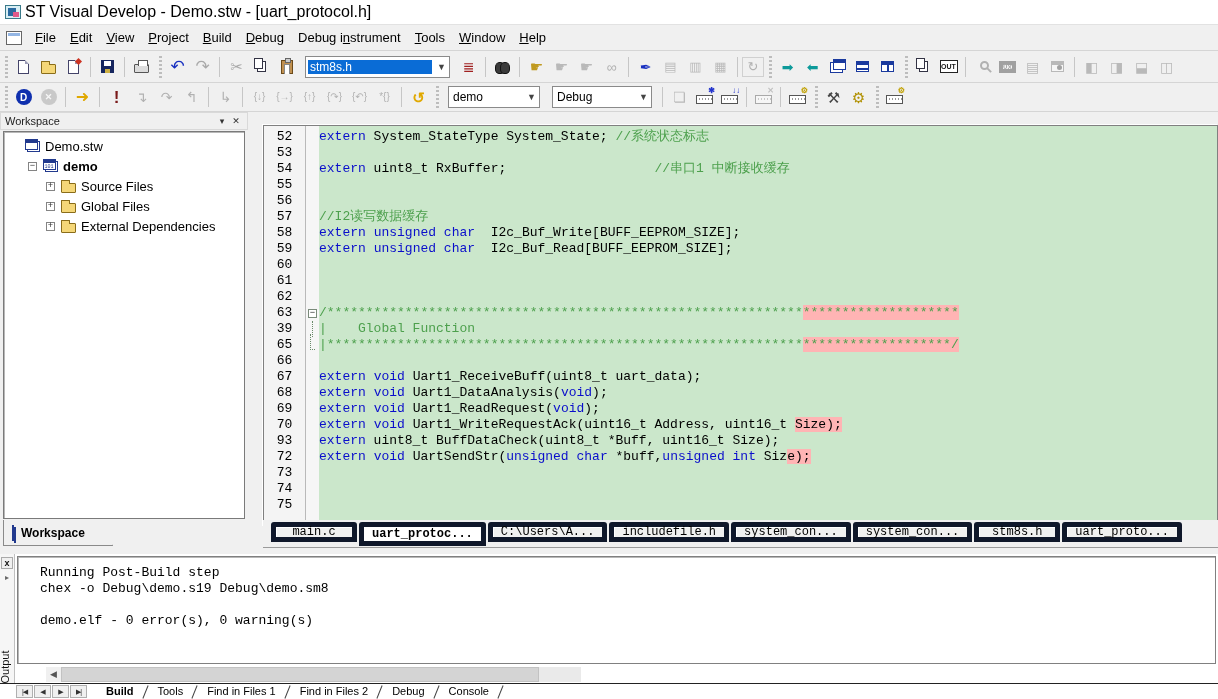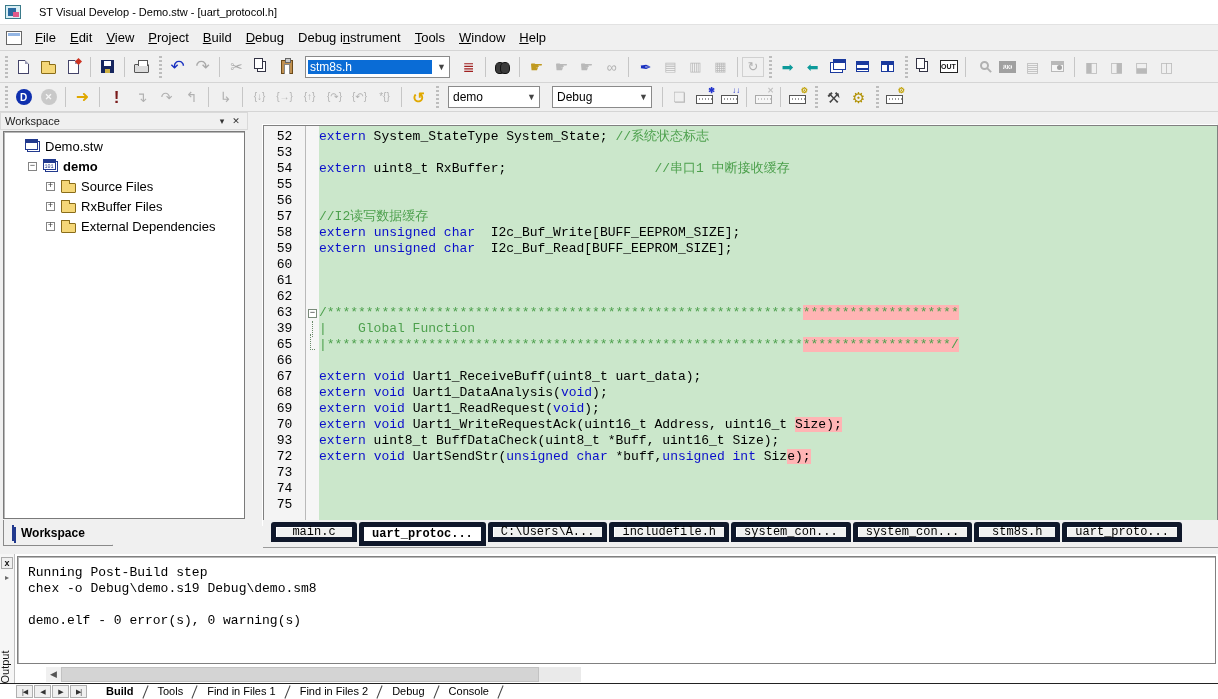--- a/index.html
+++ b/index.html
@@ -3,21 +3,21 @@
 <meta charset="utf-8">
 <style>
   *{box-sizing:border-box;margin:0;padding:0}
   html,body{width:1218px;height:699px;overflow:hidden;background:#fff;
     font-family:"Liberation Sans",sans-serif;-webkit-font-smoothing:antialiased}
   .abs{position:absolute}
   #win{position:relative;width:1218px;height:699px;background:#f0f0f0}
 
   
   #titlebar{left:0;top:0;width:1218px;height:24px;background:#fff;display:flex;align-items:center;padding-left:5px}
-  #titlebar .t{font-size:11px;color:#000;margin-left:18px}
+  #titlebar .t{font-size:16px;color:#000;margin-left:4px}
   .appico{width:16px;height:14px;background:#d8eef4;border:1px solid #3a7a8a;position:relative}
   .appico::before{content:"";position:absolute;left:2px;top:2px;width:8px;height:8px;background:#2a6aa0}
   .appico::after{content:"";position:absolute;right:1px;bottom:1px;width:6px;height:5px;background:#e05a8a}
 
   
   #menubar{left:0;top:24px;width:1218px;height:26px;background:#f0f0f0;border-top:1px solid #e2e2e2;display:flex;align-items:center;font-size:13px;color:#000;padding-left:4px}
   #menubar .mi{padding:3px 7px;cursor:default}
   #menubar .mi u{text-decoration:underline}
   .childico{width:16px;height:14px;background:#fff;border:1px solid #666;position:relative;margin:0 6px 0 2px}
   .childico::before{content:"";position:absolute;left:1px;top:1px;right:1px;height:3px;background:#94b6e4}
@@ -113,21 +113,21 @@
     box-shadow:inset 1px 1px 0 #fff;display:flex;align-items:center;justify-content:center;
     font:12px "Liberation Mono",monospace;color:#000;padding:0 8px;margin-right:2px;white-space:nowrap}
   .etab.active{background:#fff;height:24px;font-weight:bold;position:relative;z-index:2}
 
   
   #outpane{left:0;top:554px;width:1218px;height:145px;background:#fff}
   #out-strip{left:0;top:554px;width:15px;height:145px;background:#f6f6f6;border-right:1px solid #c0c0c0}
   #out-close{left:1px;top:557px;width:12px;height:12px;border:1px solid #aaa;background:#f0f0f0;font:bold 9px/10px "Liberation Sans",sans-serif;text-align:center;color:#111}
   #out-pin{left:1px;top:572px;width:12px;height:12px;font:8px/12px "Liberation Sans",sans-serif;text-align:center;color:#666}
   #out-label{left:-19px;top:660px;width:50px;height:14px;transform:rotate(-90deg);font-size:11px;color:#111;text-align:center}
-  #out-text{left:17px;top:556px;width:1199px;height:108px;background:#fff;border:1px solid #808080;box-shadow:inset 1px 1px 0 #b8b8b8;padding:8px 0 0 10px;overflow:hidden}
+  #out-text{left:17px;top:556px;width:1199px;height:108px;background:#fff;border:1px solid #808080;box-shadow:inset 1px 1px 0 #b8b8b8;padding:8px 0 0 22px;overflow:hidden}
   .oline{font:13px/16px "Liberation Mono",monospace;color:#000;white-space:pre}
   #out-scroll{left:46px;top:667px;width:535px;height:15px;display:flex}
   #out-scroll .sbtn{width:15px;height:15px;background:#f0f0f0;color:#555;font:9px/15px "Liberation Sans",sans-serif;text-align:center}
   #out-scroll .strack{flex:1;background:#eaeaea}
   #out-scroll .sthumb{height:100%;width:92%;background:#d4d4d4;border:1px solid #c2c2c2}
 
   
   #btabs{left:0;top:683px;width:1218px;height:16px;background:#fff;border-top:1px solid #222;display:flex;align-items:center;padding-left:16px}
   .navb{width:17px;height:13px;background:#f0f0f0;border:1px solid #b0b0b0;margin-right:1px;
     font:7px/11px "Liberation Sans",sans-serif;text-align:center;color:#333;letter-spacing:-1px}
@@ -414,21 +414,21 @@
         <span class="ticon">
           <span class="i-folder"></span>
         </span>
         <span>Source Files</span>
       </div>
       <div class="trow" style="padding-left: 42px;">
         <span class="exp">+</span>
         <span class="ticon">
           <span class="i-folder"></span>
         </span>
-        <span>RxBuffer Files</span>
+        <span>Global Files</span>
       </div>
       <div class="trow" style="padding-left: 42px;">
         <span class="exp">+</span>
         <span class="ticon">
           <span class="i-folder"></span>
         </span>
         <span>External Dependencies</span>
       </div>
     </div>
   <div id="ws-tab" class="abs">

